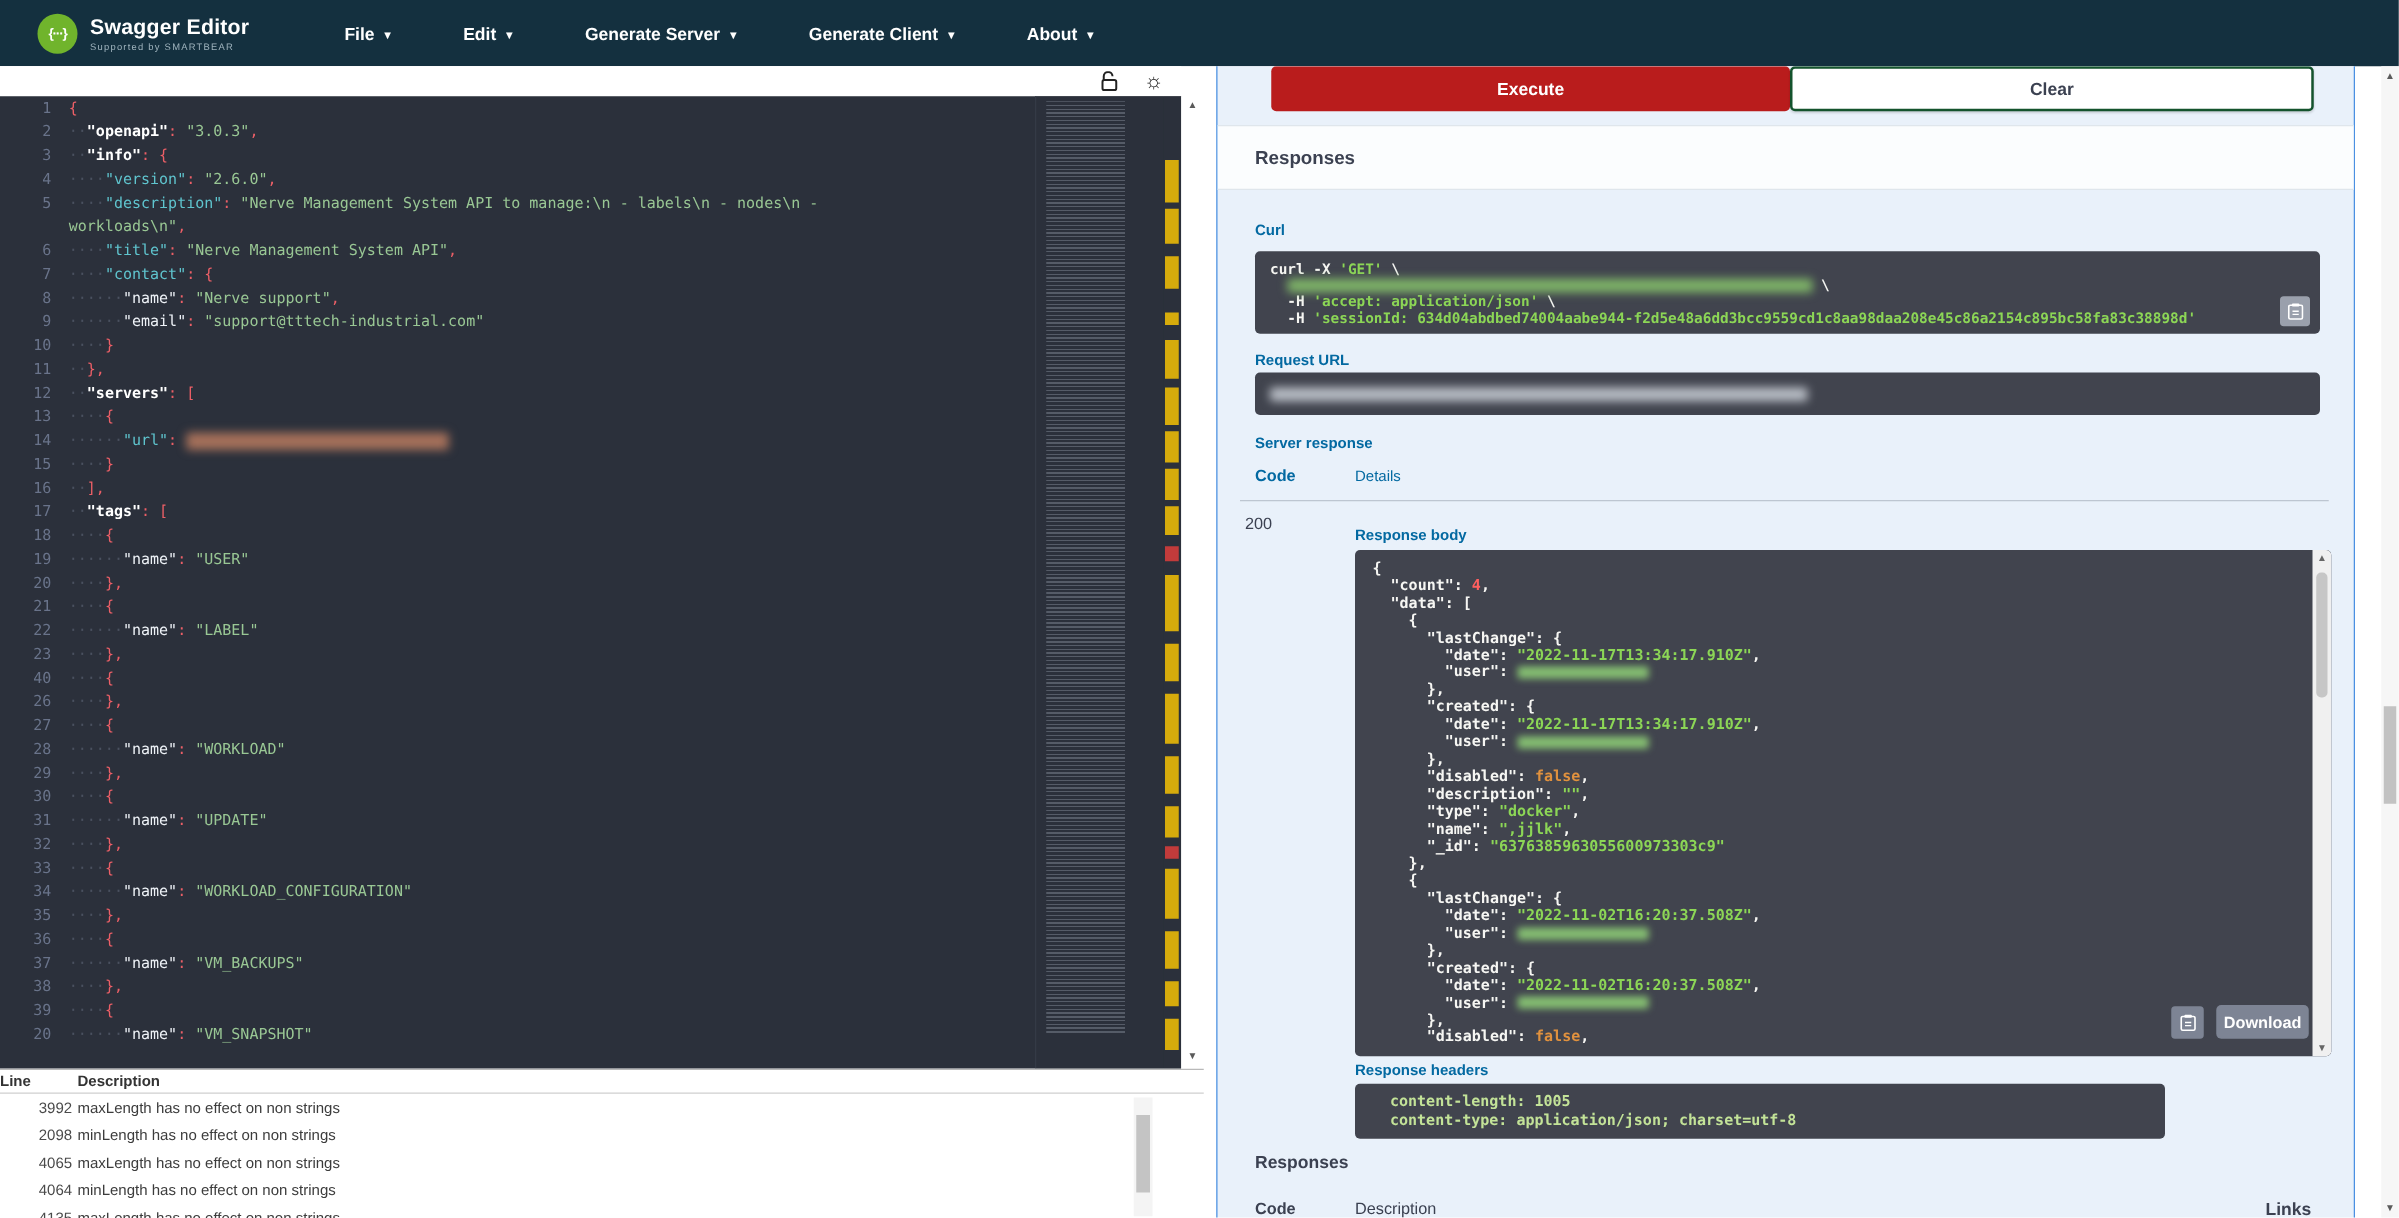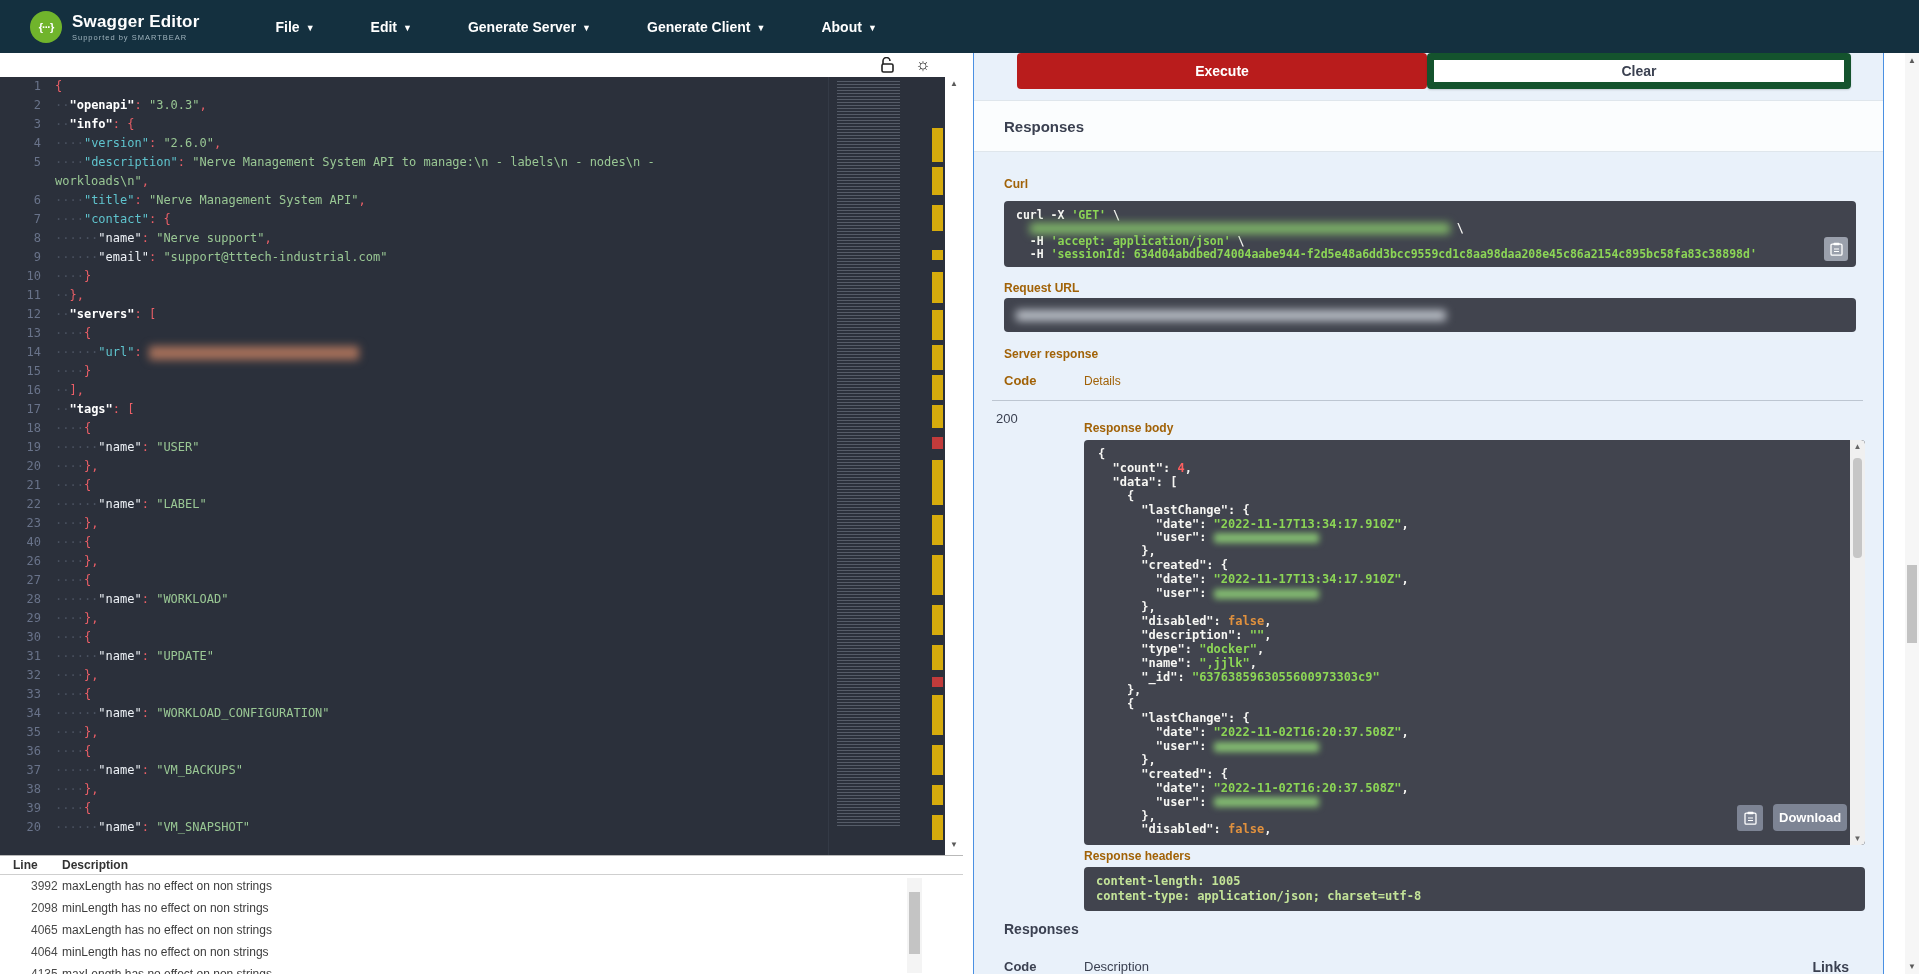--- a/index.html
+++ b/index.html
@@ -49,57 +49,57 @@
   .ruler .mk{position:absolute;left:1px;width:11px;}
   .mk-y{background:#d6ab0c;}
   .mk-r{background:#c23b3b;}
 
   .left-scroll{position:absolute;left:945px;top:24px;width:18px;height:897px;background:#fff;}
   .arr{position:absolute;left:0;width:18px;text-align:center;font-size:8px;color:#5a5a5a;cursor:pointer;}
 
   
   .error-panel{position:absolute;left:0;top:802px;width:963px;height:119px;background:#fff;border-top:1px solid #b9b9b9;}
   .err-head{display:flex;height:19px;border-bottom:1px solid #cfcfcf;font-size:12px;font-weight:bold;color:#333;align-items:center;}
-  .err-head .c1{width:62px;padding-left:13px;}
+  .err-head .c1{width:62px;}
   .err-rows .row{display:flex;height:22px;align-items:center;font-size:12px;color:#3c3c3c;cursor:pointer;}
   .err-rows .c1{width:62px;padding-left:31px;color:#4a4a4a;}
   .err-scroll{position:absolute;right:41px;top:22px;width:15px;height:95px;background:#f4f4f4;}
   .err-scroll .thumb{position:absolute;left:2px;top:14px;width:11px;height:62px;background:#c4c4c4;}
 
   
   .right-pane{position:absolute;left:973px;top:53px;width:911px;height:921px;background:#e9f1fa;
     border-left:1px solid #4a90e2;border-right:1px solid #4a90e2;overflow:hidden;color:#3b4151;}
   .btn-row{position:absolute;left:43px;top:0;width:834px;height:36px;display:flex;}
   .btn-execute{flex:1;background:#b91c1c;color:#fff;border:none;border-radius:4px 4px 4px 4px;
     font-weight:bold;font-size:14px;font-family:"Liberation Sans",sans-serif;cursor:pointer;}
-  .btn-clear{flex:1;background:#fff;color:#3b4151;border:7px solid #14532d;border-radius:4px;
+  .btn-clear{flex:1;background:#fff;color:#3b4151;border:2px solid #14532d;border-radius:4px;
     font-weight:bold;font-size:14px;font-family:"Liberation Sans",sans-serif;cursor:pointer;box-shadow:0 1px 2px rgba(0,0,0,.15);}
   .band{position:absolute;left:0;right:0;top:47px;height:52px;background:#fbfdfe;
     border-top:1px solid #dfe6ec;border-bottom:1px solid #dfe6ec;}
   .band h4{margin:0;padding:0 0 0 30px;line-height:52px;font-size:15px;color:#3b4151;}
-  .lbl{position:absolute;font-size:12px;font-weight:bold;color:#a16207;}
+  .lbl{position:absolute;font-size:12px;font-weight:bold;color:#0369a1;}
   .darkblock{position:absolute;background:#41444e;border-radius:4px;color:#fff;}
   .curl-block{left:30px;top:148px;width:852px;height:66px;padding:8px 12px;}
   .codeline{font-family:"DejaVu Sans Mono",monospace;font-size:11.5px;line-height:13px;font-weight:bold;white-space:pre;}
   .tok-w{color:#f6f6f3;}
   .tok-g{color:#8cd656;}
   .tok-n{color:#ff5f5f;}
   .tok-o{color:#e0913e;}
   .copy-btn{position:absolute;width:24px;height:24px;background:#9aa0ac;border-radius:3px;
     display:flex;align-items:center;justify-content:center;cursor:pointer;}
   .requrl-block{left:30px;top:245px;width:852px;height:34px;display:flex;align-items:center;padding-left:12px;}
   .hr{position:absolute;left:18px;right:20px;top:347px;border-top:1px solid rgba(89,99,115,.3);}
   .status-code{position:absolute;left:22px;top:358px;font-size:13px;color:#3b4151;}
   .resp-body-block{left:110px;top:387px;width:781px;height:405px;padding:8px 24px 8px 14px;overflow:hidden;}
   .resp-body-block .codeline{font-size:12px;line-height:13.9px;}
   .inner-scroll{position:absolute;right:0;top:0;bottom:0;width:15px;background:#f0f0f0;border-radius:0 4px 4px 0;}
   .inner-scroll .thumb{position:absolute;left:3px;top:18px;width:9px;height:100px;background:#c6c6c6;border-radius:4px;}
   .dl-btn{position:absolute;right:18px;bottom:14px;width:74px;height:27px;background:#7d8494;color:#fff;
     font-weight:bold;font-size:13px;border:none;border-radius:4px;cursor:pointer;font-family:"Liberation Sans",sans-serif;}
-  .resp-headers-block{left:110px;top:814px;width:781px;height:44px;padding:7px 12px;}
+  .resp-headers-block{left:110px;top:814px;width:648px;height:44px;padding:7px 28px;}
   .resp-headers-block .codeline{color:#c3e398;font-size:12px;line-height:15px;}
   .resp2-title{position:absolute;left:30px;top:868px;font-size:14px;font-weight:bold;color:#3b4151;}
   .foot-head{position:absolute;left:0;right:0;top:903px;height:71px;}
   .foot-head .fh{position:absolute;font-size:13px;color:#3b4151;top:3px;}
 
   
   .page-scroll{position:absolute;left:1905px;top:53px;width:14px;height:921px;background:#f6f6f6;}
   .page-scroll .thumb{position:absolute;left:2px;top:512px;width:10px;height:78px;background:#c2c2c2;}
 </style>
 </head>

